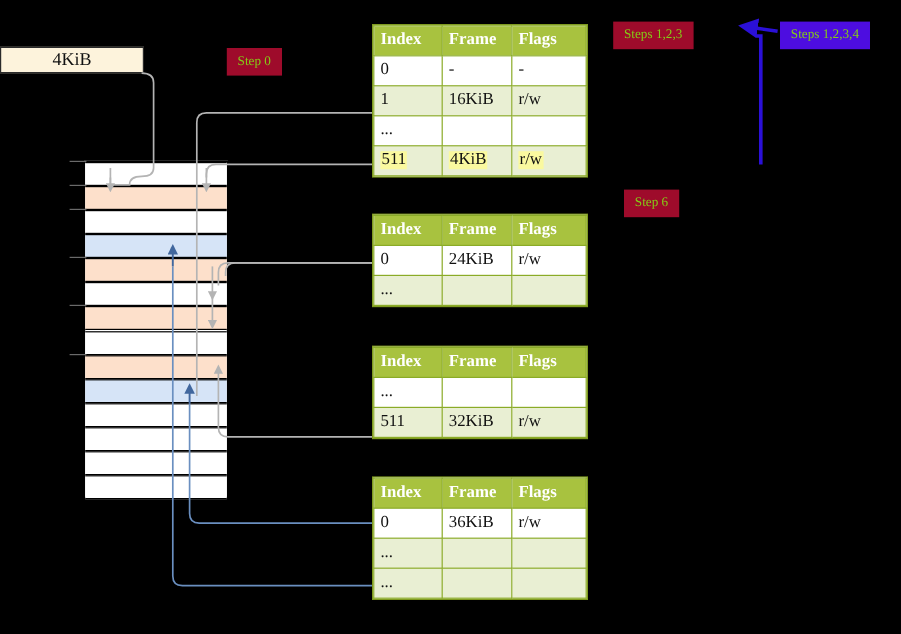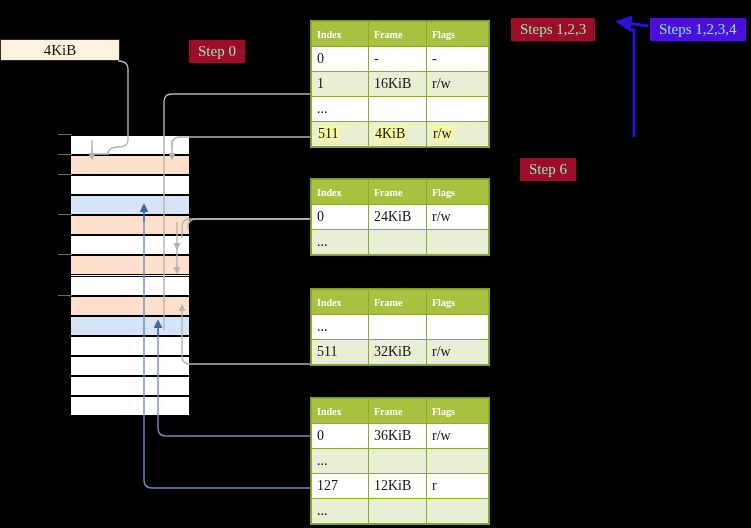--- a/index.html
+++ b/index.html
@@ -12,23 +12,23 @@
     width: 751px;
     height: 528px;
     background: #000000;
     overflow: hidden;
     font-family: "Liberation Serif", "DejaVu Serif", serif;
   }
 
   
   .badge {
     position: absolute;
-    color: #86efac;
+    color: #84cc16;
     font-family: "Liberation Serif", "DejaVu Serif", serif;
-    font-size: 15px;
+    font-size: 11px;
     line-height: 20px;
     padding: 1px 9px 2px 9px;
     white-space: nowrap;
     box-sizing: border-box;
   }
   .badge-red { background: #9e0b2b; }
   .badge-blue { background: #4d0de0; }
 
   
   .kib-box {
@@ -80,21 +80,21 @@
     text-align: left;
     color: #111111;
     overflow: hidden;
     white-space: nowrap;
     box-sizing: border-box;
   }
   .ptable th {
     background: #a8c23f;
     color: #ffffff;
     font-weight: bold;
-    font-size: 10px;
+    font-size: 14px;
   }
   .ptable tr.row-white td { background: #ffffff; }
   .ptable tr.row-tint td { background: #e9efd3; }
   .ptable td .hl {
     background: #faf99f;
     padding: 0 1px;
   }
   .col-index { width: 57px; }
   .col-frame { width: 58px; }
   .col-flags { width: 62px; }
@@ -282,25 +282,20 @@
         <tr class="row-white">
           <td class="col-index">0</td>
           <td class="col-frame">36KiB</td>
           <td class="col-flags">r/w</td>
         </tr>
         <tr class="row-tint">
           <td class="col-index">...</td>
           <td class="col-frame"></td>
           <td class="col-flags"></td>
         </tr>
-        <tr class="row-white">
-          <td class="col-index">127</td>
-          <td class="col-frame">12KiB</td>
-          <td class="col-flags">r</td>
-        </tr>
         <tr class="row-tint">
           <td class="col-index">...</td>
           <td class="col-frame"></td>
           <td class="col-flags"></td>
         </tr>
       </tbody>
     </table>
 
 <div class="memtick" style="left: 58px; width: 14px; top: 134px;"></div>
     <div class="memtick" style="left: 58px; width: 14px; top: 154.071px;"></div>

